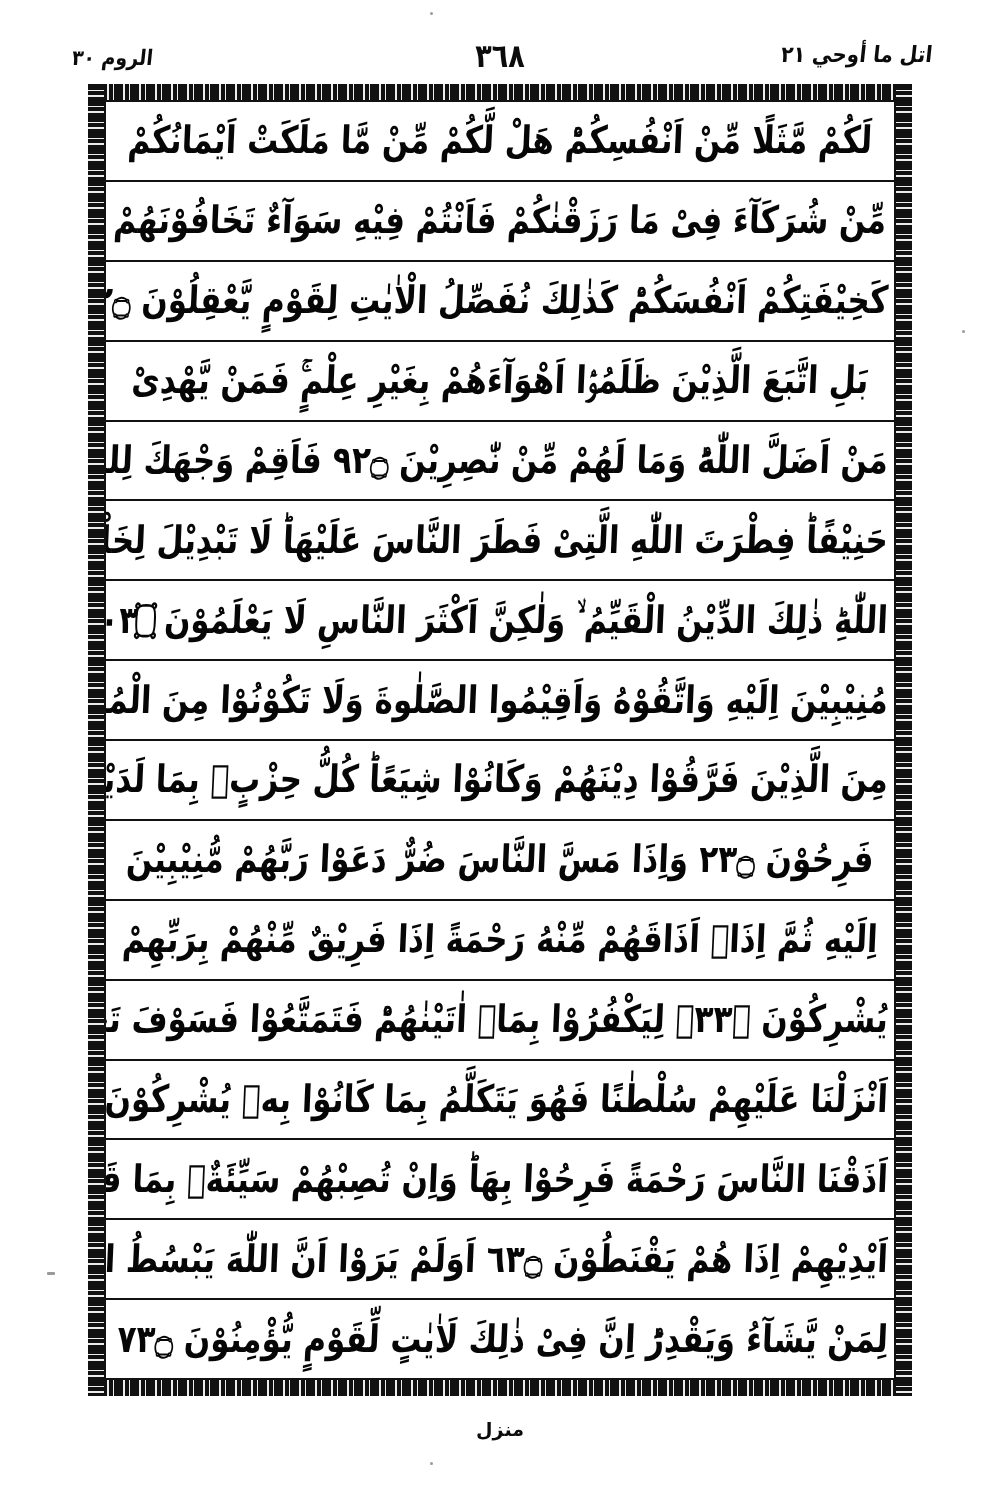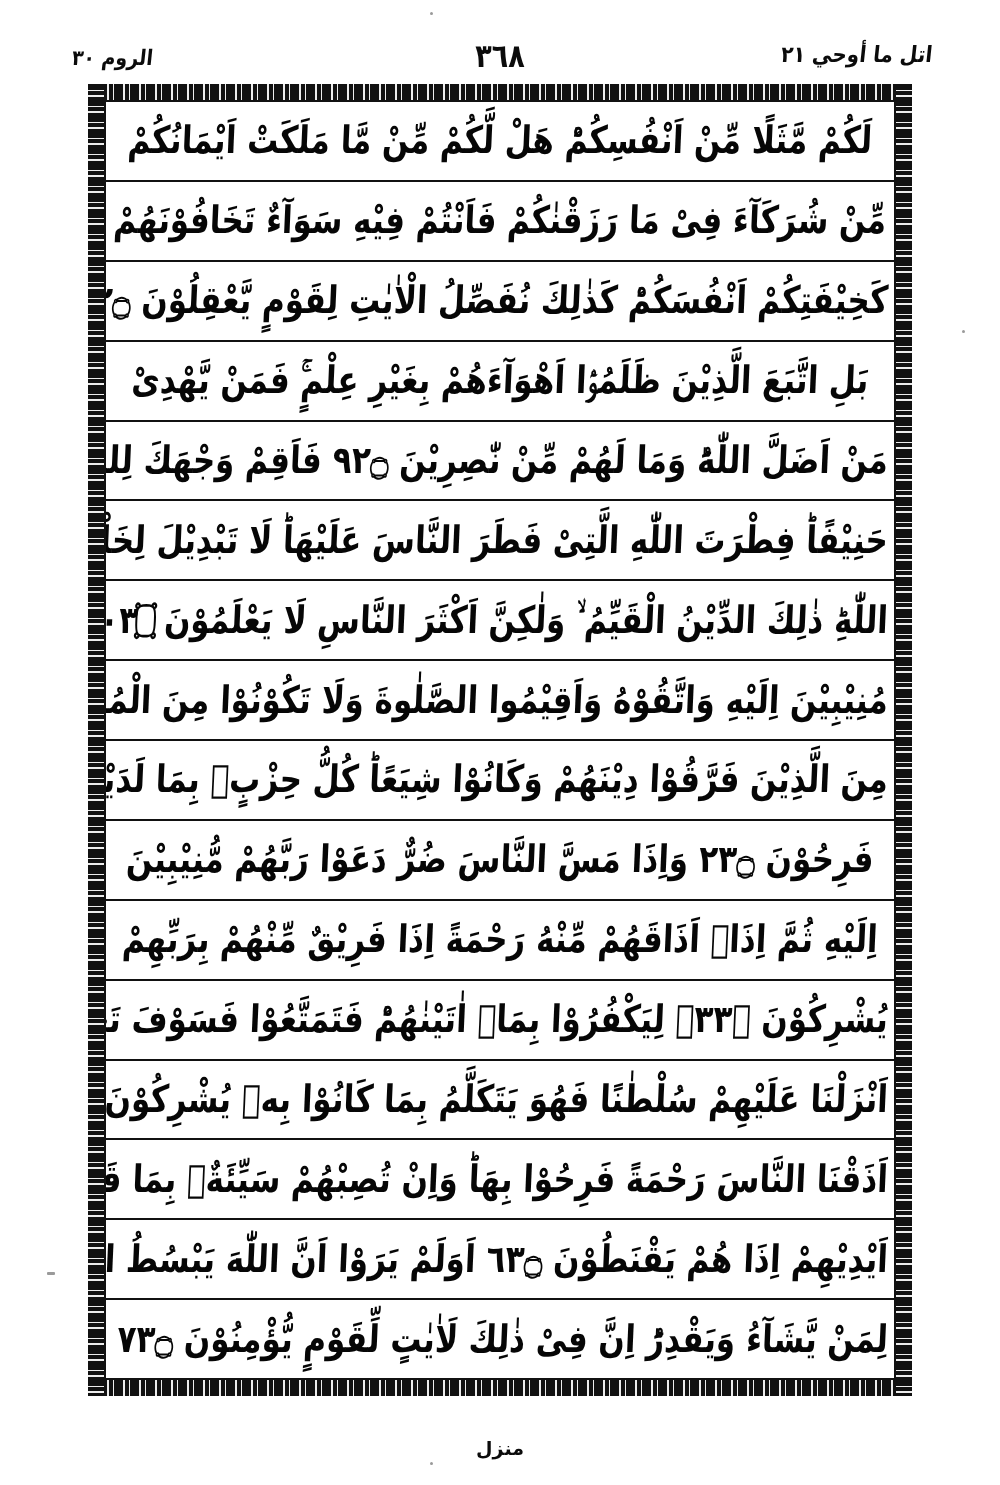--- a/index.html
+++ b/index.html
@@ -136,21 +136,20 @@
   
   .footer {
     position: absolute;
     left: 0; right: 0;
     top: 1418px;
     text-align: center;
     font-family: "DejaVu Sans", "Liberation Sans", sans-serif;
     font-size: 19px;
     color: #0b0b0b;
     font-weight: 700;
-    margin-top: 19px;
   }
 
   
   .speckle { position: absolute; background: #9a9a9a; border-radius: 50%; }
 </style>
 </head>
 <body>
 
 <div id="page">
 

